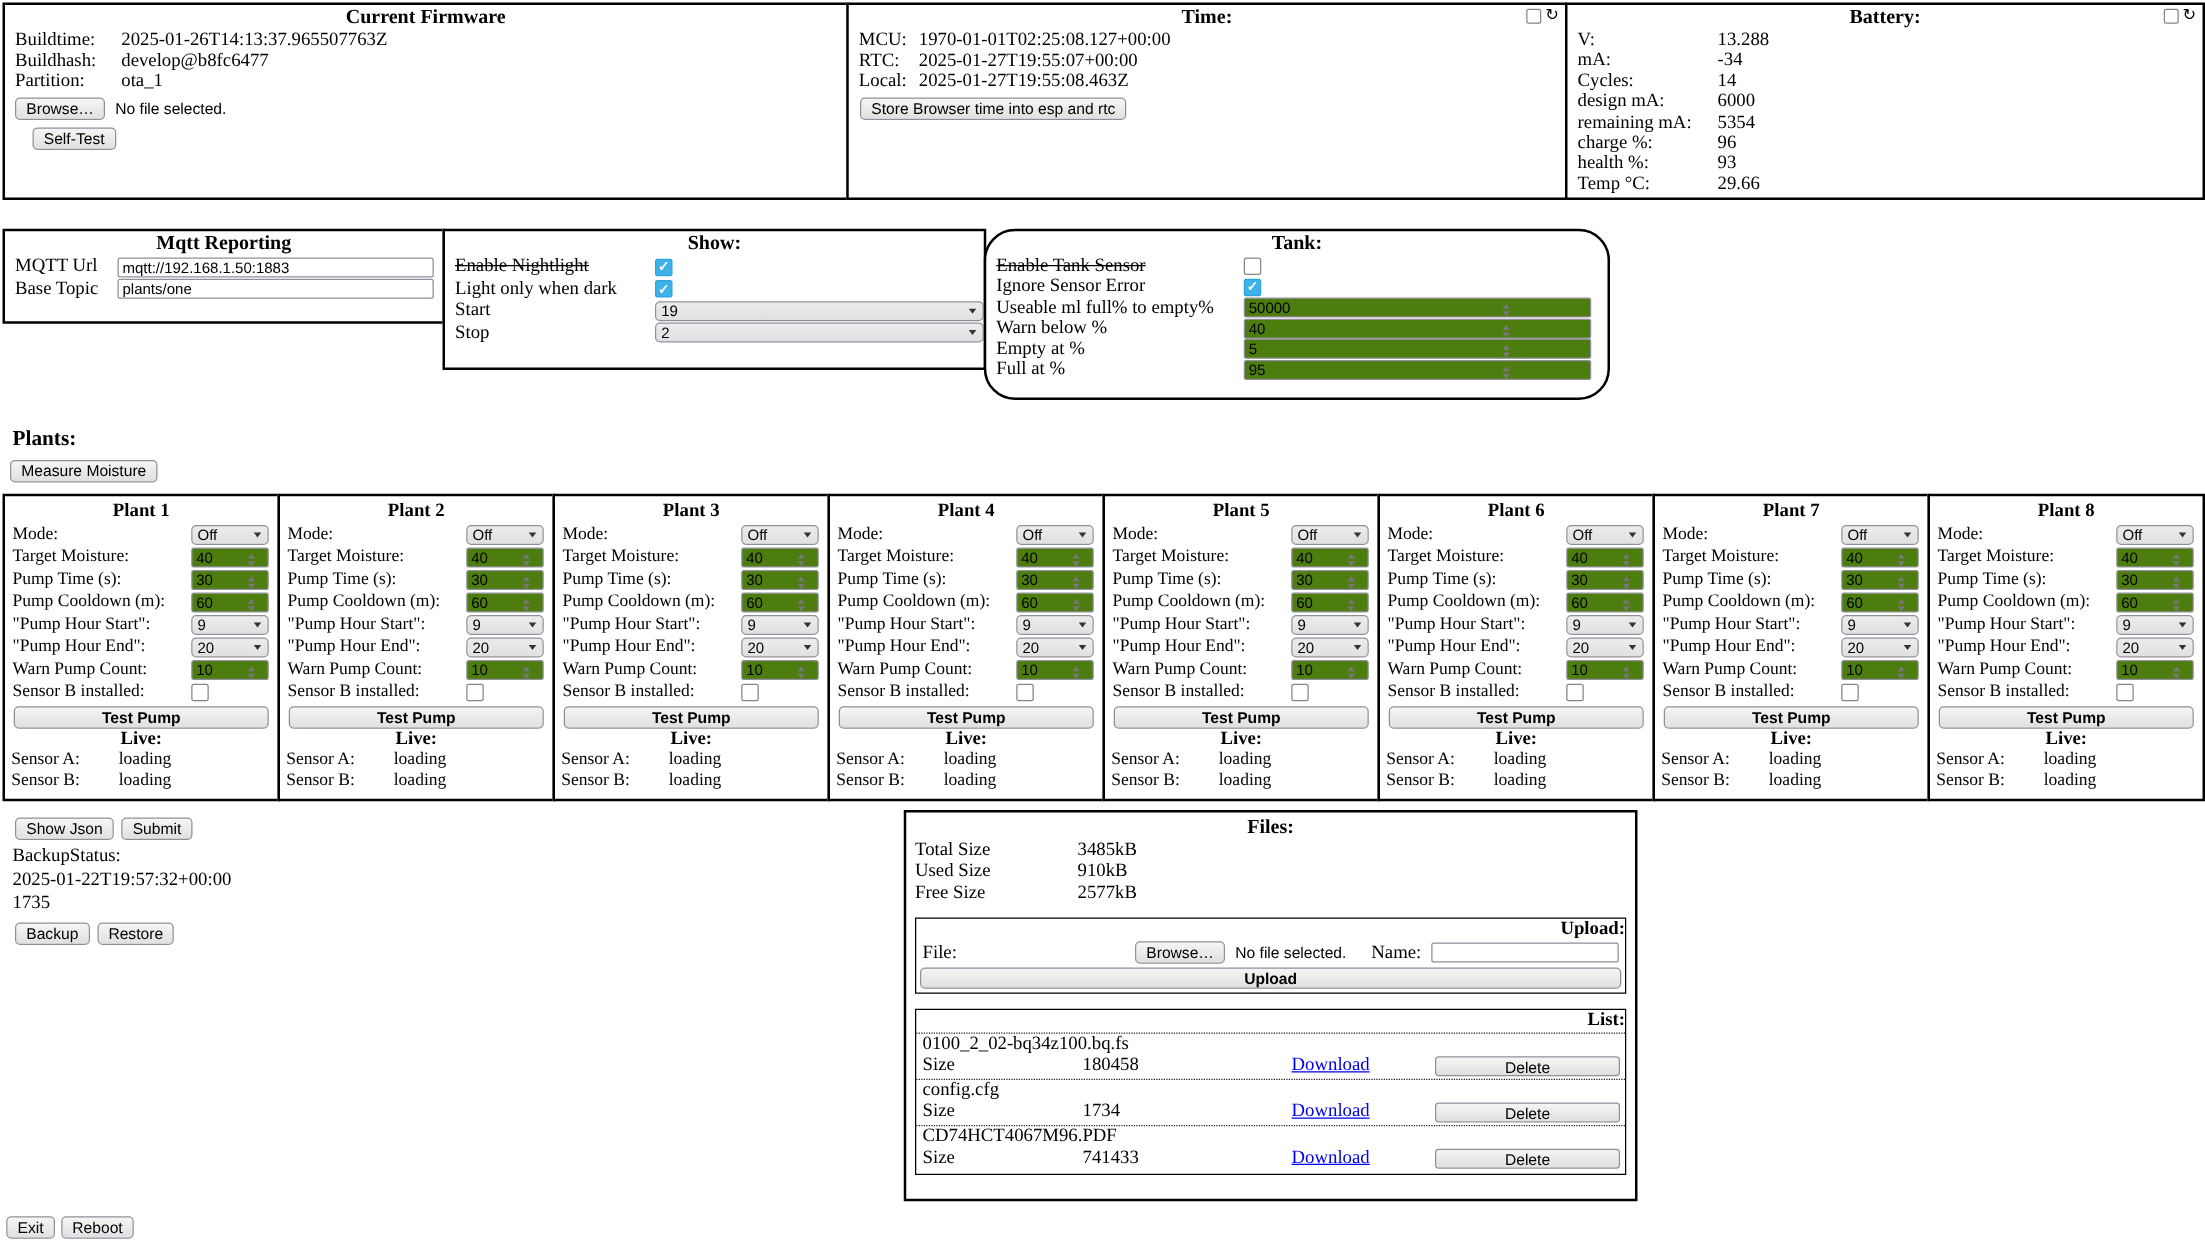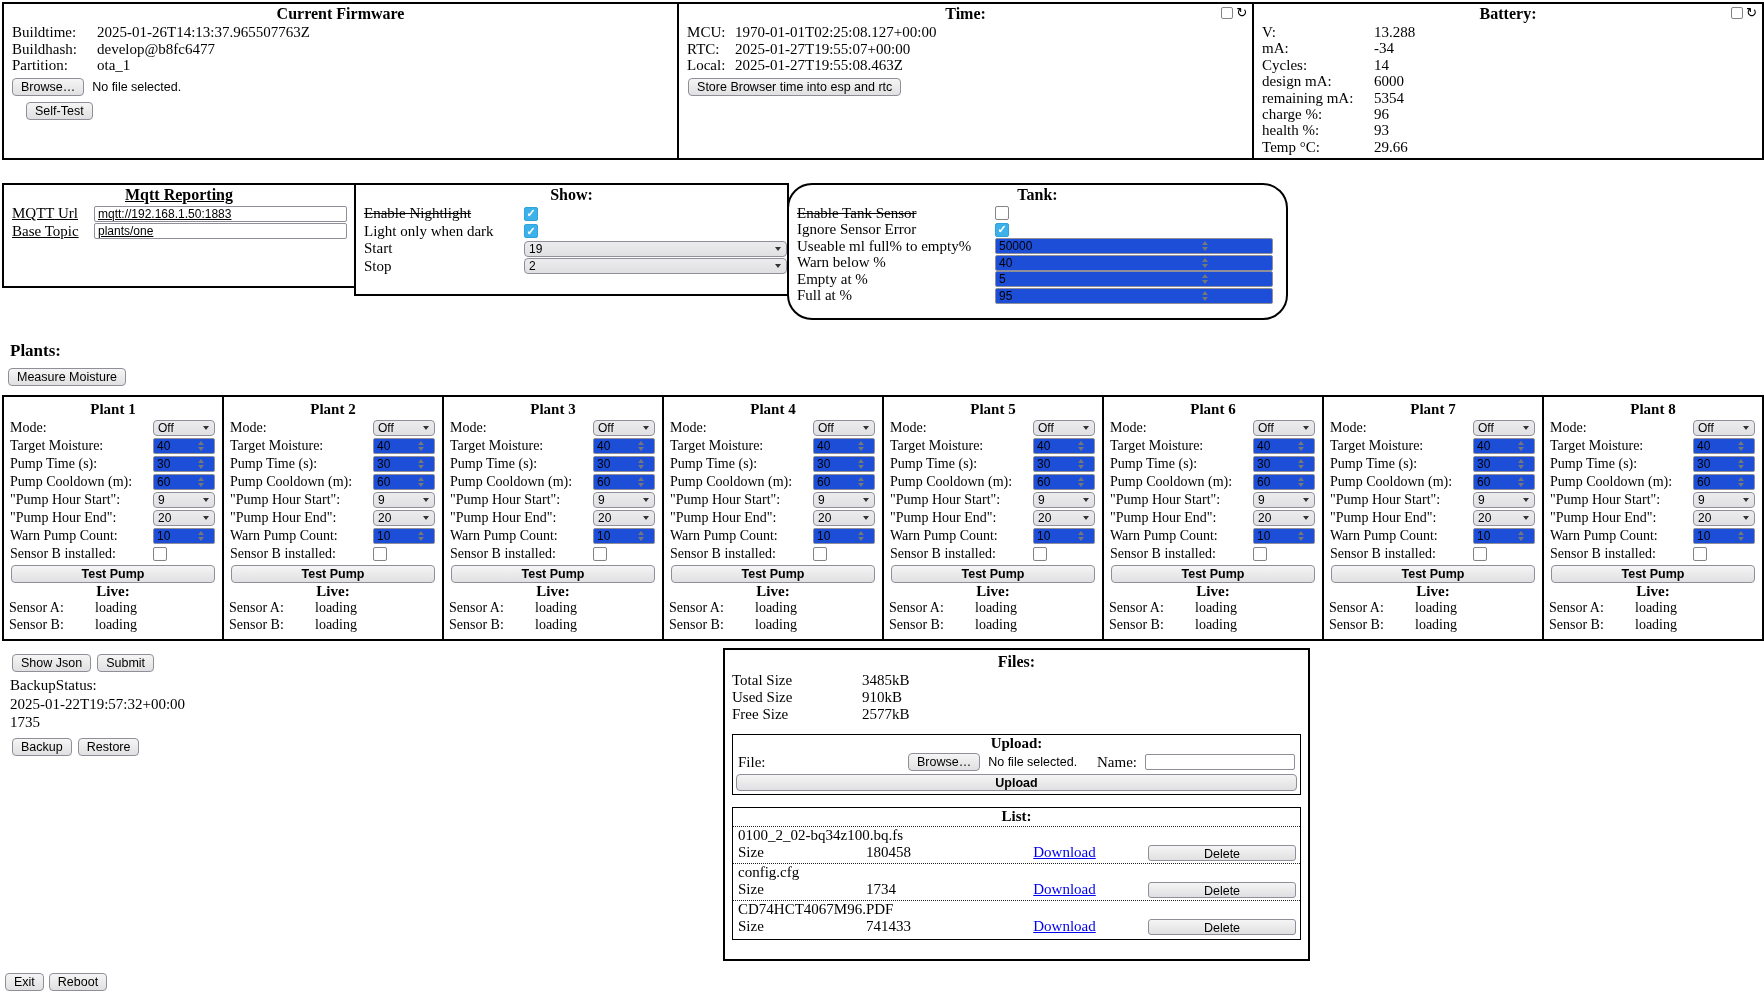--- a/index.html
+++ b/index.html
@@ -24,21 +24,21 @@
   button{font:12.5px "Liberation Sans","DejaVu Sans",sans-serif;color:#000;
          background:linear-gradient(#f5f5f5,#e0e0e2);border:1px solid #8f8f99;border-radius:4px;
          padding:1px 8px;height:18px;line-height:14px;cursor:pointer;}
   .filerow{display:flex;align-items:center;gap:8px;padding-left:8px;margin-top:4px;
            font-family:"Liberation Sans","DejaVu Sans",sans-serif;font-size:12.5px;}
   .selftest{margin:6px 0 0 22px;}
   .storebtn{margin:4px 0 0 9px;}
   
   .row2{margin-top:23px;}
   .net{width:476px;height:105px;}
-  .mq{width:354px;height:105px;text-decoration:underline;}
+  .mq{width:354px;height:76px;}
   .lt{width:435px;height:113px;}
   .tk{width:501px;height:137px;border-radius:25px;}
   .frow{display:flex;align-items:center;padding-left:8px;height:17.5px;}
   .frow .lab{flex:none;}
   .net .lab{width:168px;} .mq .lab{width:82px;} .lt .lab{width:160px;} .tk .lab{width:198px;}
   .tk .frow{height:16.5px;}
   .tin{box-sizing:border-box;height:16px;border:1px solid #8f8f99;border-radius:2px;background:#fff;
        font:12px "Liberation Sans","DejaVu Sans",sans-serif;padding:0 3px;}
   .w296{width:296px;} .w198{width:198px;} .w253{width:253px;}
   .scanbtn{width:94px;margin-left:2px;height:17px;}
@@ -49,22 +49,22 @@
   .cb.checked{background:#3db2ea;border-color:#2fa3dc;}
   .cb.checked::after{content:"✓";color:#fff;font:bold 11px "Liberation Sans",sans-serif;}
   .corner .cb{width:12px;height:12px;}
   
   .selectbox{box-sizing:border-box;display:flex;align-items:center;height:16px;border:1px solid #8f8f99;
              border-radius:4px;background:linear-gradient(#ececee,#e0e0e3);
              font:12px "Liberation Sans","DejaVu Sans",sans-serif;}
   .selectbox span{flex:1;padding-left:4px;white-space:nowrap;overflow:hidden;}
   .chev{width:0;height:0;border-left:3.5px solid transparent;border-right:3.5px solid transparent;
         border-top:4.5px solid #333;margin-right:5px;flex:none;}
-  .numbox{box-sizing:border-box;display:flex;align-items:center;height:16px;border:1px solid #8f8f99;
-          border-radius:2px;background:#1d4ed8;font:12px "Liberation Sans","DejaVu Sans",sans-serif;}
+  .numbox{box-sizing:border-box;display:flex;align-items:flex-end;height:16px;border:1px solid #8f8f99;
+          border-radius:2px;background:#4d7c0f;font:12px "Liberation Sans","DejaVu Sans",sans-serif;}
   .numbox span{flex:1;padding-left:3px;line-height:14px;}
   .spin{width:12px;display:flex;flex-direction:column;align-items:center;justify-content:center;gap:2px;flex:none;}
   .spin i{display:block;width:0;height:0;border-left:3px solid transparent;border-right:3px solid transparent;}
   .spin .up{border-bottom:4px solid #777;}
   .spin .dn{border-top:4px solid #777;}
   .w264{width:264px;} .w278{width:278px;} .w62{width:62px;}
   
   .plants-heading{font-weight:bold;font-size:17px;margin:20px 0 0 8px;line-height:22px;}
   .measurerow{margin:6px 0 0 6px;height:19px;}
   .plantsrow{margin-top:8px;}
@@ -80,21 +80,21 @@
   
   .bottom{display:flex;margin-top:7px;}
   .bleft{width:721px;flex:none;}
   .btnrow{display:flex;gap:6px;margin:6px 0 4px 10px;}
   .bktext{margin-left:8px;line-height:18.5px;}
   .files{width:587px;height:313px;padding-top:2px;}
   .files .kv{padding-left:7px;line-height:17px;}
   .files .k{width:130px;}
   .subbox{box-sizing:border-box;border:1px solid #000;margin:0 7px;background:#fff;}
   .upload{margin-top:11px;padding-bottom:3px;}
-  .subtitle{text-align:center;font-weight:bold;font-size:15px;line-height:17px;}
+  .subtitle{text-align:right;font-weight:bold;font-size:15px;line-height:17px;}
   .uprow{display:flex;align-items:center;padding:1px 5px 2px 5px;}
   .uprow .flab{width:170px;flex:none;}
   .nofile{font:12.5px "Liberation Sans","DejaVu Sans",sans-serif;margin-left:8px;}
   .namelab{margin-left:auto;}
   .nameinput{width:150px;margin-left:8px;}
   .upbtn{display:block;width:calc(100% - 6px);margin:1px auto 0;height:17px;font-weight:bold;}
   .list{margin-top:12px;padding-bottom:2px;}
   .fitem{border-top:1px dotted #222;}
   .list .subtitle + .fitem{margin-top:1px;}
   .fname{padding-left:5px;line-height:17px;border-bottom:0;}

